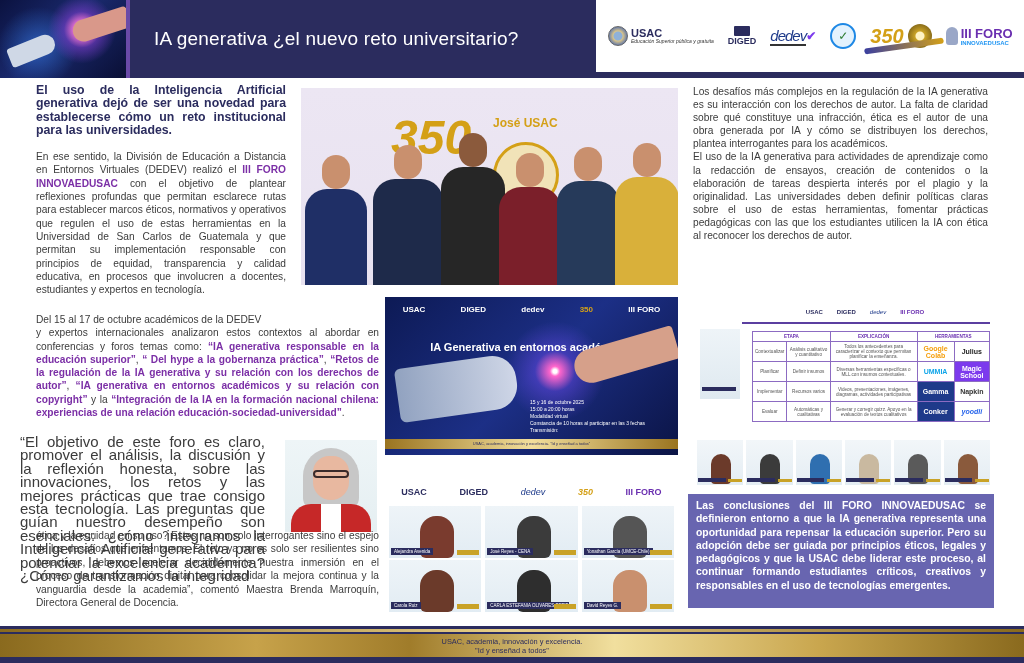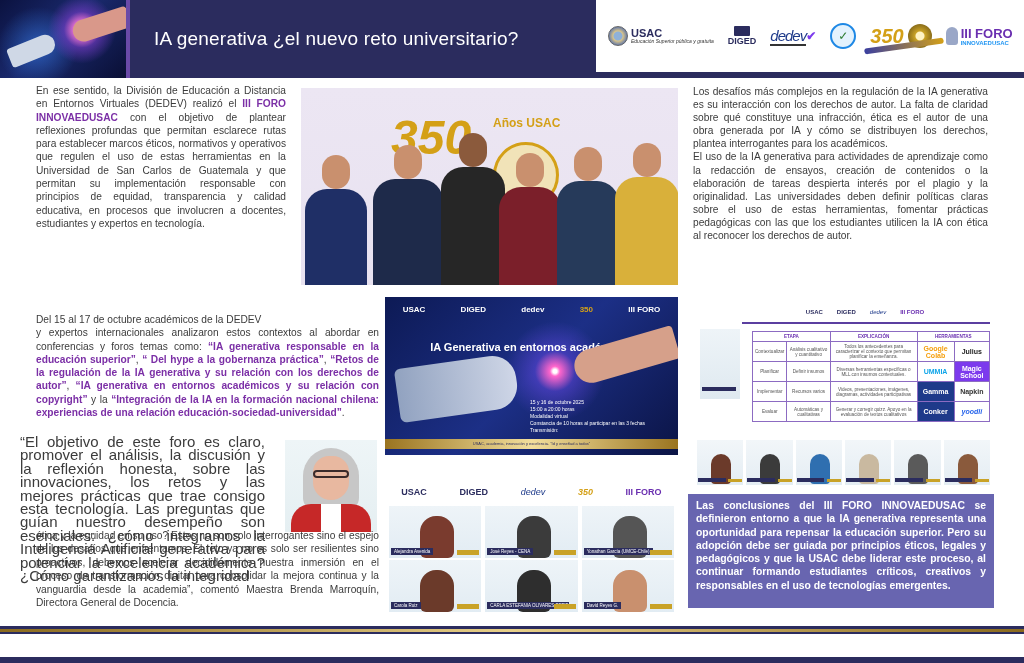--- a/index.html
+++ b/index.html
@@ -141,20 +141,21 @@
       </div>
       <div class="foro-logo">
         <div class="bulb"></div>
         <div class="foro-txt"><span>III FORO</span><span class="foro-sub">INNOVAEDUSAC</span></div>
       </div>
     </div>
     <div class="logos-line"></div>
   </div>
 
   <div class="left-col">
+    <p class="lead">El uso de la Inteligencia Artificial generativa dejó de ser una novedad para establecerse cómo un reto institucional para las universidades.</p>
     <p class="para">
       <span>En ese sentido, la División de Educación a Distancia en Entornos Virtuales (DEDEV) realizó el </span><span class="hl">III FORO INNOVAEDUSAC</span><span> con el objetivo de plantear reflexiones profundas que permitan esclarece rutas para establecer marcos éticos, normativos y operativos que regulen el uso de estas herramientas en la Universidad de San Carlos de Guatemala y que permitan su implementación responsable con principios de equidad, transparencia y calidad educativa, en procesos que involucren a docentes, estudiantes y expertos en tecnología.</span>
     </p>
   </div>
 
   <div class="para-wide" style="top:313px;">
     <span>Del 15 al 17 de octubre académicos de la DEDEV</span><br>
     <span>y expertos internacionales analizaron estos contextos al abordar en conferencias y foros temas como: </span><span class="hl">“IA generativa responsable en la educación superior”</span><span>, </span><span class="hl">“ Del hype a la gobernanza práctica”</span><span>, </span><span class="hl">“Retos de la regulación de la IA generativa y su relación con los derechos de autor”</span><span>, </span><span class="hl">“IA generativa en entornos académicos y su relación con copyright”</span><span> y la </span><span class="hl">“Integración de la IA en la formación nacional chilena: experiencias de una relación educación-sociedad-universidad”</span><span>.</span>
   </div>
 
@@ -163,21 +164,21 @@
     <div class="hair"></div>
       <div class="face"></div>
       <div class="glasses"></div>
       <div class="jacket"></div>
       <div class="shirt"></div>
   </div>
   <p class="para-quote2">ética y la equidad en su uso? Estos no son solo interrogantes sino el espejo de los desafíos que enfrentamos. El reto ya no es solo ser resilientes sino proactivos, debemos acelerar decididamente nuestra inmersión en el proceso de transformación digital para consolidar la mejora continua y la vanguardia desde la academia”, comentó Maestra Brenda Marroquín, Directora General de Docencia.</p>
 
   <div class="group-photo">
     <div class="gp-350">350</div>
-    <div class="gp-usac">Años USAC</div>
+    <div class="gp-usac">José USAC</div>
     <div class="gp-seal"></div>
     <div class="person" style="left:4px;width:62px;height:96px;background:#1f2f66;">
         <div class="head"></div>
       </div>
     <div class="person" style="left:72px;width:70px;height:106px;background:#1e2a4a;">
         <div class="head"></div>
       </div>
     <div class="person" style="left:140px;width:64px;height:118px;background:#262626;">
         <div class="head" style="background:#8b5a3c;"></div>
       </div>
@@ -343,14 +344,18 @@
         <div class="nm"></div>
         <div class="gold"></div>
       </div>
   </div>
 
   <div class="conclusion">Las conclusiones del III FORO INNOVAEDUSAC se definieron entorno a que la IA generativa representa una oportunidad para repensar la educación superior. Pero su adopción debe ser guiada por principios éticos, legales y pedagógicos y que la USAC debe liderar este proceso, al continuar formando estudiantes críticos, creativos y responsables en el uso de tecnologías emergentes.</div>
 
   <div class="footer-line-top"></div>
   <div class="footer-gold-thin"></div>
   <div class="footer-line-mid"></div>
+  <div class="footer-band">
+    <span>USAC, academia, innovación y excelencia.</span>
+    <span>"Id y enseñad a todos"</span>
+  </div>
   <div class="footer-line-bot"></div>
 </div>
 
 </body></html>

